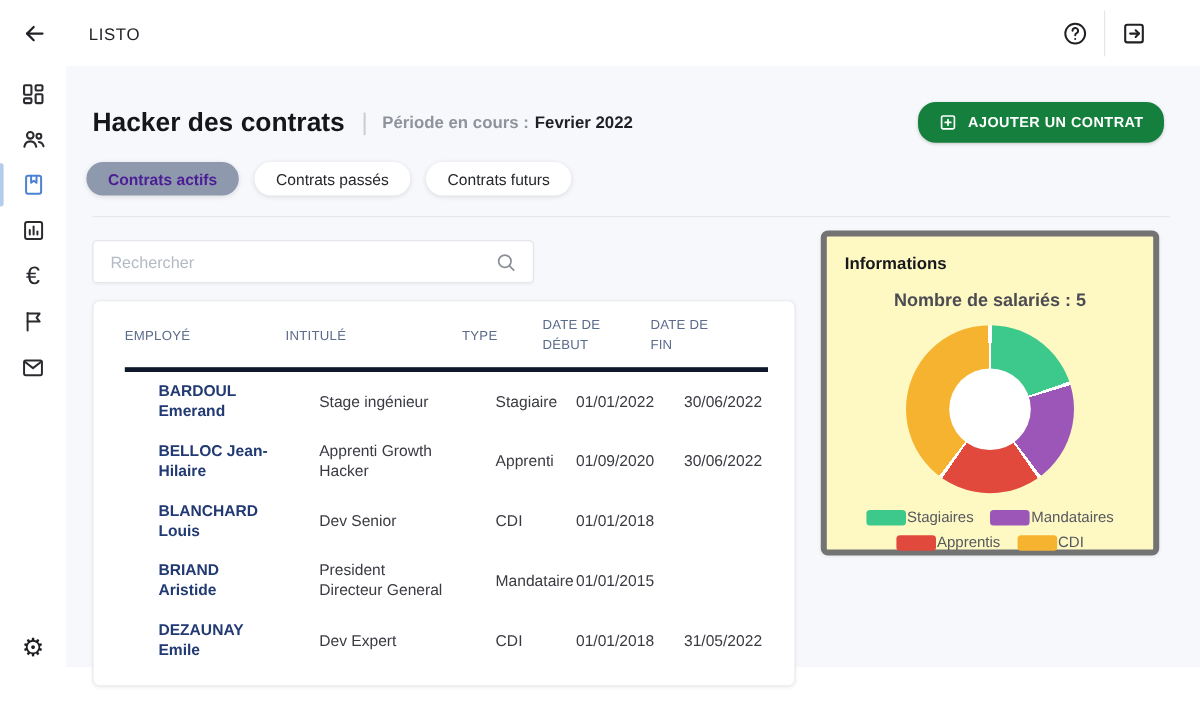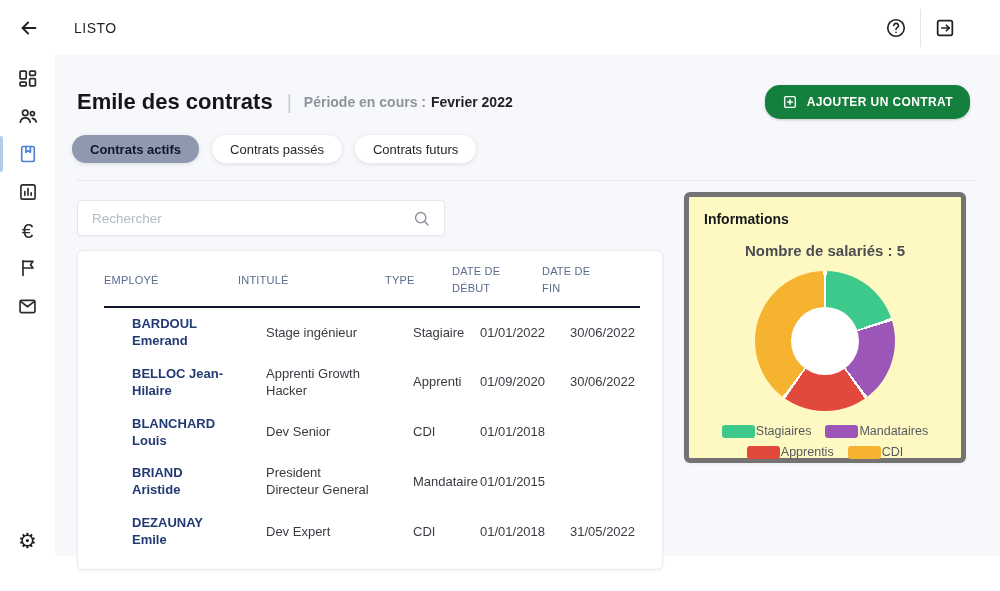--- a/index.html
+++ b/index.html
@@ -72,21 +72,21 @@
   }
 
   
   .tabs { position: absolute; top: 80px; left: 17px; display: flex; gap: 13px; }
   .tab {
     height: 28px; border-radius: 14px; padding: 0 18px;
     display: flex; align-items: center; font-size: 13px;
     background: #fff; color: #26272c; cursor: pointer;
     box-shadow: 0 1px 4px rgba(40,45,60,.14);
   }
-  .tab.active { background: #8e99ae; color: #0f172a; font-weight: bold; }
+  .tab.active { background: #8e99ae; color: #4c1d95; font-weight: bold; }
 
   .content-divider {
     position: absolute; top: 125px; left: 22px; width: 898px; height: 1px;
     background: #e6e8ec;
   }
 
   
   .search-box {
     position: absolute; top: 145px; left: 22px; width: 368px; height: 36px;
     background: #fff; border: 1px solid #e4e6eb; border-radius: 4px;
@@ -101,21 +101,21 @@
   .search-icon { color: #8a8f98; margin-right: 13px; cursor: pointer; }
 
   
   .table-card {
     position: absolute; top: 195px; left: 22px; width: 586px;
     background: #fff; border: 1px solid #ececf0; border-radius: 6px;
     box-shadow: 0 1px 3px rgba(0,0,0,.06);
     padding: 4px 22px 12px 26px;
   }
   .tgrid { display: grid; grid-template-columns: 134px 147px 67px 90px auto; }
-  .thead { padding: 8px 0 9px; border-bottom: 2px solid #0f172a; align-items: center; }
+  .thead { padding: 8px 0 9px; border-bottom: 4px solid #0f172a; align-items: center; }
   .th {
     font-size: 11px; color: #5b6b8c; letter-spacing: .2px; line-height: 1.55;
   }
   .th.wrap { max-width: 62px; }
   .trow { padding: 8px 0; align-items: center; }
   .td { font-size: 13px; color: #3a3b42; line-height: 1.3; padding-right: 10px; padding-left: 28px; }
   .td.emp { font-weight: bold; color: #223a73; }
 
   
   .info-card {
@@ -232,21 +232,21 @@
     </span>
   </div>
   <div class="side-settings">
     <span>⚙</span>
   </div>
 </nav>
 
 <main class="main">
 
   <div class="page-header">
-    <h1 class="page-title">Emile des contrats</h1>
+    <h1 class="page-title">Hacker des contrats</h1>
     <span class="title-sep">|</span>
     <span class="period-label">Période en cours :</span>
     <span class="period-value">Fevrier 2022</span>
     <span class="header-spacer"></span>
     <button class="add-btn">
       <span>
         <svg width="16" height="16" viewBox="0 0 24 24" fill="none" stroke="currentColor" stroke-width="2.1" stroke-linecap="round" stroke-linejoin="round">
             <rect x="4" y="4" width="16" height="16" rx="2"></rect>
             <path d="M12 8.5v7"></path>
             <path d="M8.5 12h7"></path>

